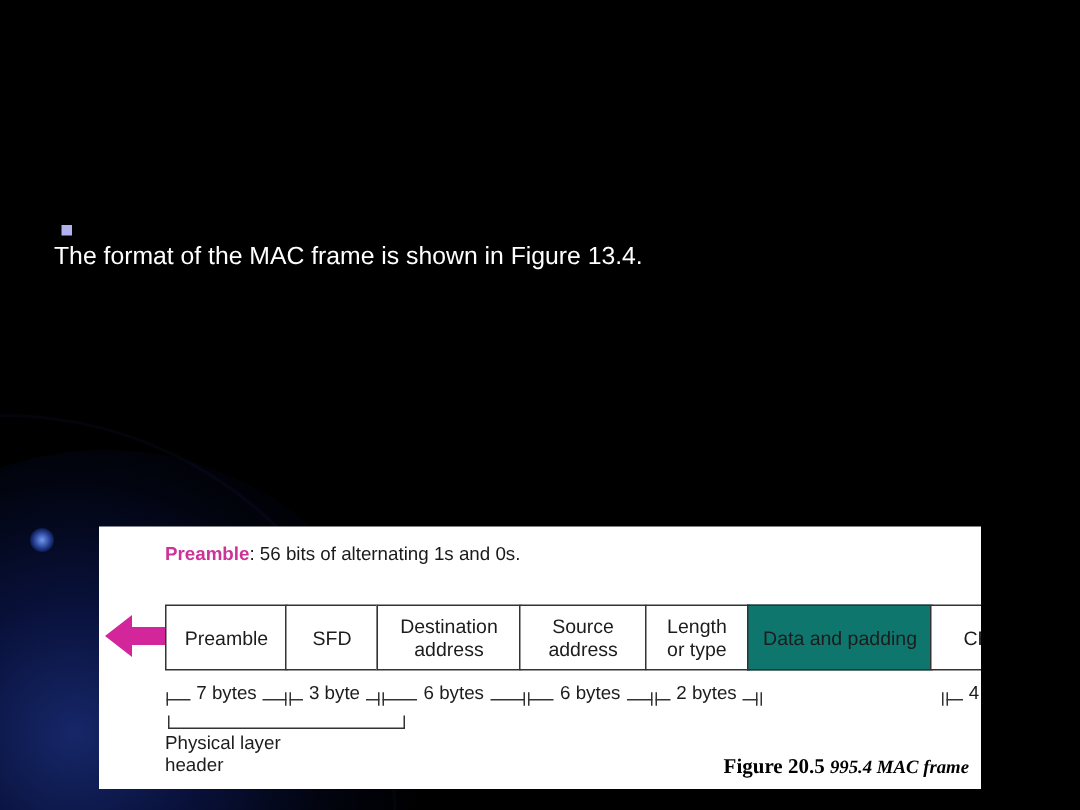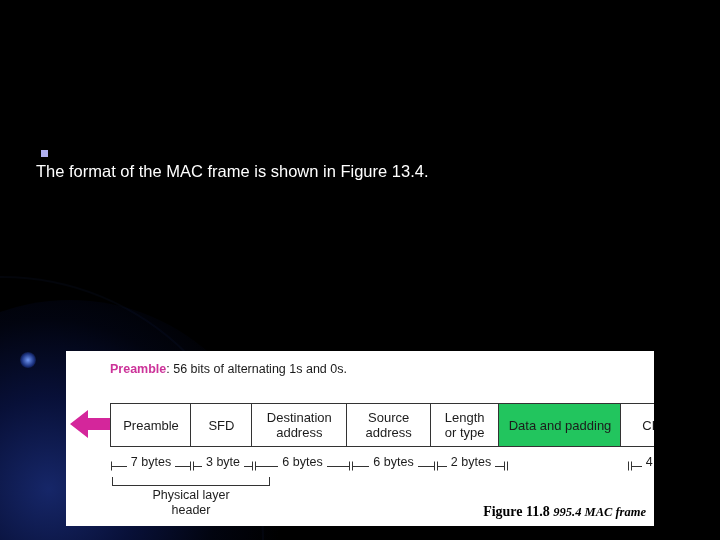--- a/index.html
+++ b/index.html
@@ -160,21 +160,21 @@
     justify-content: center;
     text-align: center;
     font-size: 13px;
     color: #1c1c1c;
     padding: 2px 4px;
     height: 44px;
     line-height: 15px;
     margin-right: -1.6px;
   }
   .box.pink {
-    background: #22c55e;
+    background: #0f766e;
     text-align: center;
   }
 
   
   .sizes {
     position: absolute;
     left: 44px;
     top: 104px;
     display: flex;
   }
@@ -212,21 +212,20 @@
     position: relative;
     z-index: 2;
   }
 
   
   .phys {
     position: absolute;
     left: 44px;
     top: 126px;
     width: 162px;
-    text-align: center;
   }
   .phys .brace {
     height: 8px;
     border-left: 1px solid #333;
     border-right: 1px solid #333;
     border-bottom: 1px solid #333;
     margin: 0 2px;
   }
   .phys .phys-label {
     font-size: 12.5px;
@@ -333,17 +332,17 @@
       </div>
   </div>
 
   <div class="phys">
     <div class="brace"></div>
     <div class="phys-label" style="white-space:pre-line">Physical layer
 header</div>
   </div>
 
   <div class="fig-caption">
-    <span class="cap-num">Figure 11.8</span>
+    <span class="cap-num">Figure 20.5</span>
     <span class="cap-title">995.4 MAC frame</span>
   </div>
 
 </div>
 
 </body></html>

